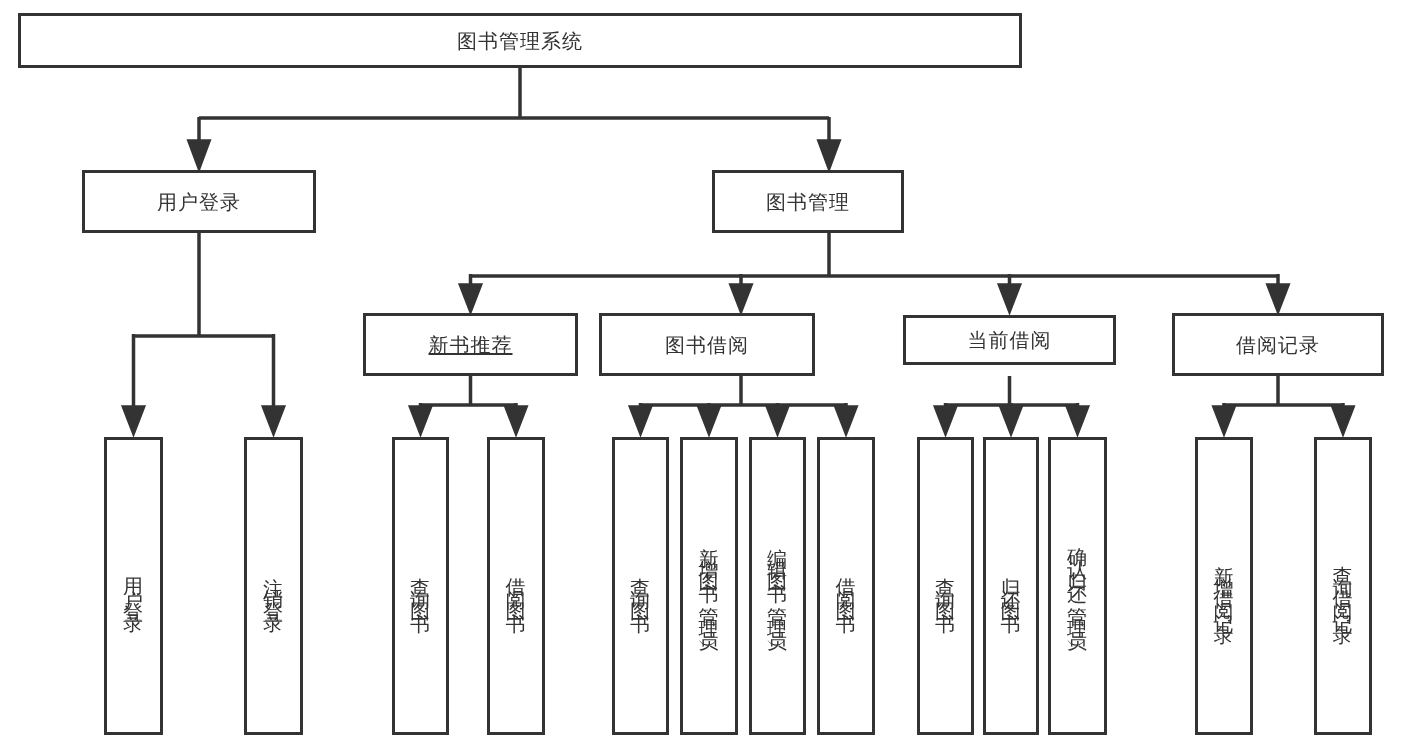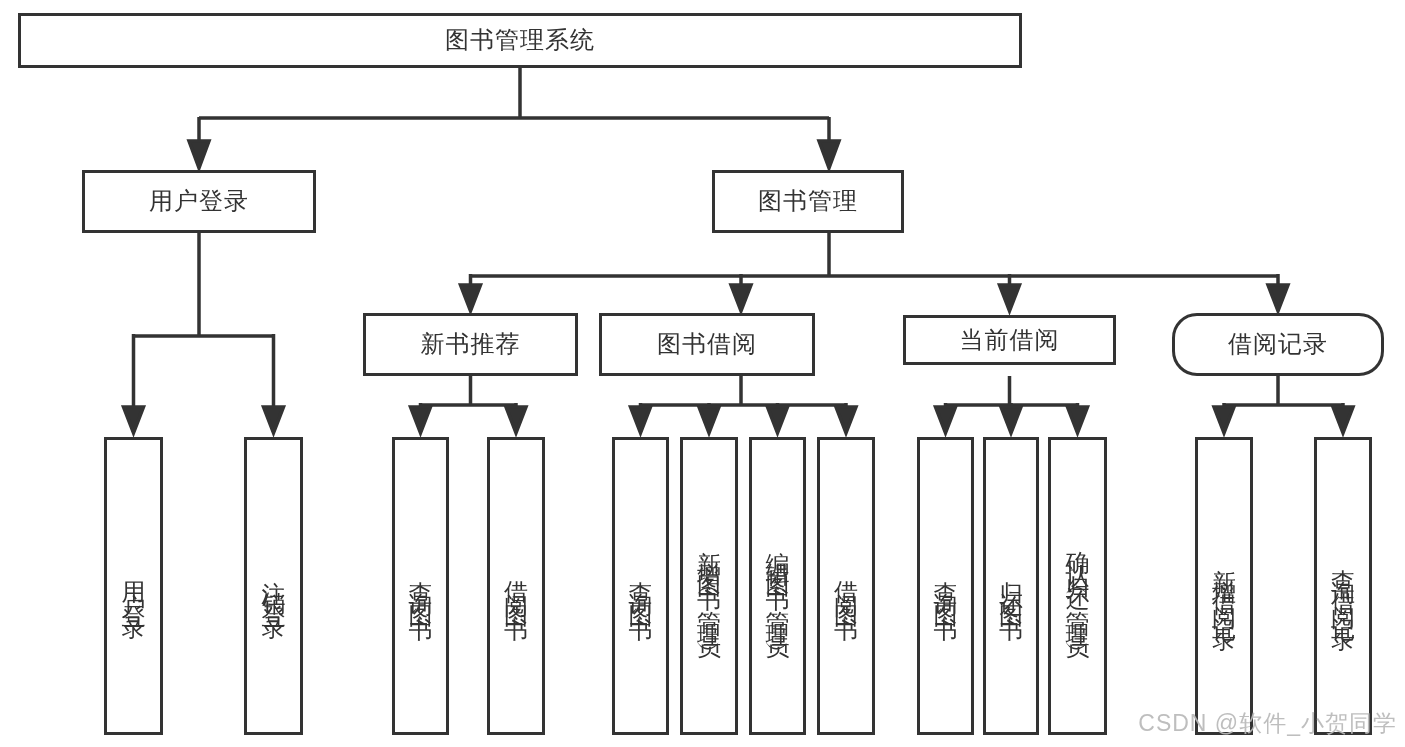--- a/index.html
+++ b/index.html
@@ -19,21 +19,21 @@
   }
   .box {
     position: absolute;
     background: #ffffff;
     border: 3px solid #333333;
     box-sizing: border-box;
     display: flex;
     align-items: center;
     justify-content: center;
     color: #333333;
-    font-size: 24px;
+    font-size: 20px;
     letter-spacing: 1px;
     text-align: center;
     line-height: 1.2;
   }
   .box.v {
     writing-mode: vertical-rl;
     text-orientation: mixed;
     letter-spacing: 12px;
     line-height: 1;
   }
@@ -89,38 +89,37 @@
       <polygon points="1214,407 1234,407 1224,433"></polygon>
       <polygon points="1333,407 1353,407 1343,433"></polygon>
     </g>
   </svg>
 
   <div class="box h" style="left:18px; top:13px; width:1004px; height:55px;">图书管理系统</div>
 
   <div class="box h" style="left:82px; top:170px; width:234px; height:63px;">用户登录</div>
   <div class="box h" style="left:712px; top:170px; width:192px; height:63px;">图书管理</div>
 
-  <div class="box h" style="left:363px; top:313px; width:215px; height:63px;">新书推荐</div>
+  <div class="box h" style="left:363px; top:313px; width:215px; height:63px;text-decoration:underline;">新书推荐</div>
   <div class="box h" style="left:599px; top:313px; width:216px; height:63px;">图书借阅</div>
   <div class="box h" style="left:903px; top:315px; width:213px; height:50px;">当前借阅</div>
-  <div class="box h" style="left:1172px; top:313px; width:212px; height:63px;border-radius:25px;">借阅记录</div>
+  <div class="box h" style="left:1172px; top:313px; width:212px; height:63px;">借阅记录</div>
 
   <div class="box v" style="left:104px; top:437px; width:59px; height:298px;">用户登录</div>
   <div class="box v" style="left:244px; top:437px; width:59px; height:298px;">注销登录</div>
 
   <div class="box v" style="left:392px; top:437px; width:57px; height:298px;">查询图书</div>
   <div class="box v" style="left:487px; top:437px; width:58px; height:298px;">借阅图书</div>
 
   <div class="box v" style="left:612px; top:437px; width:57px; height:298px;">查询图书</div>
   <div class="box v" style="left:680px; top:437px; width:58px; height:298px;">新增图书（管理员）</div>
   <div class="box v" style="left:749px; top:437px; width:57px; height:298px;">编辑图书（管理员）</div>
   <div class="box v" style="left:817px; top:437px; width:58px; height:298px;">借阅图书</div>
 
   <div class="box v" style="left:917px; top:437px; width:57px; height:298px;">查询图书</div>
   <div class="box v" style="left:983px; top:437px; width:56px; height:298px;">归还图书</div>
   <div class="box v" style="left:1048px; top:437px; width:59px; height:298px;">确认归还（管理员）</div>
 
   <div class="box v" style="left:1195px; top:437px; width:58px; height:298px;">新增借阅记录</div>
   <div class="box v" style="left:1314px; top:437px; width:58px; height:298px;">查询借阅记录</div>
 
-  <div id="watermark">CSDN @软件_小贺同学</div>
 
 </div>
 
 </body></html>

